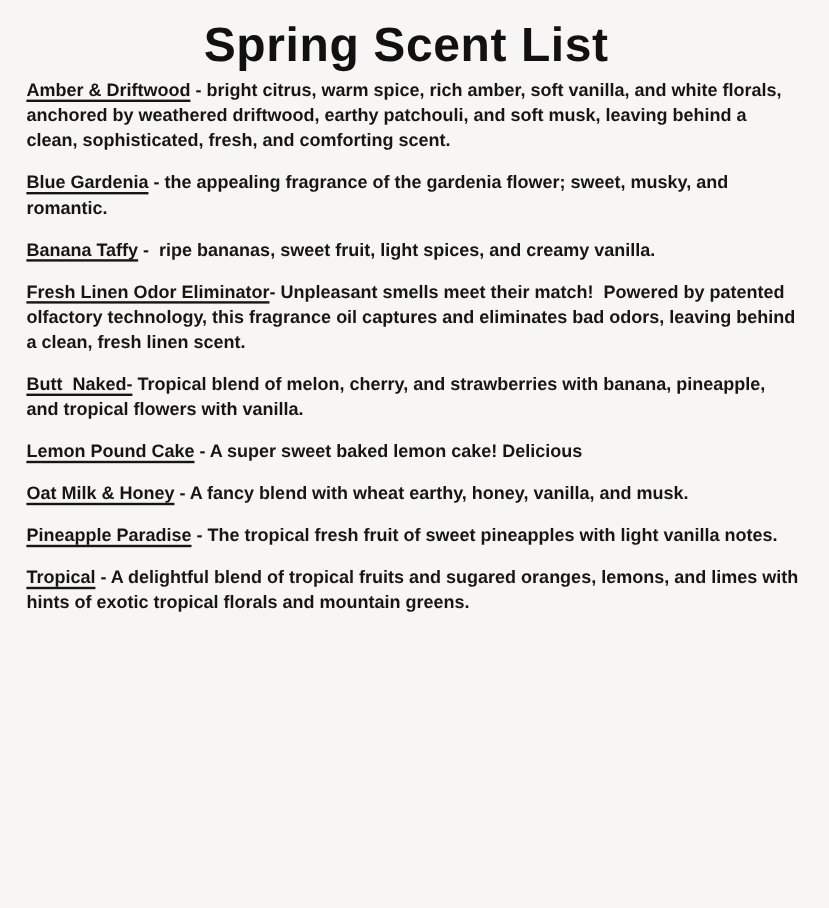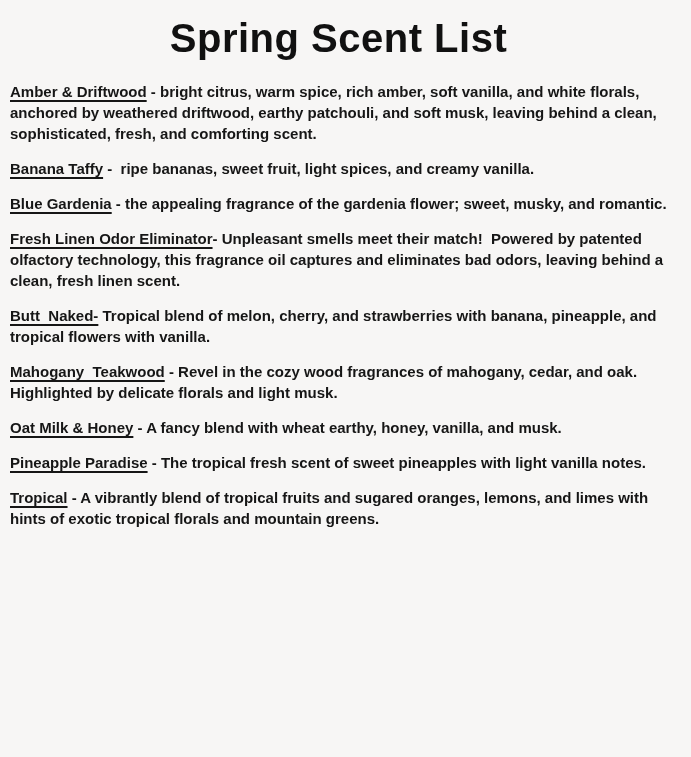--- a/index.html
+++ b/index.html
@@ -11,64 +11,64 @@
   }
   .page {
     width: 691px;
     height: 757px;
     box-sizing: border-box;
     padding: 12px 24px 20px 10px;
     overflow: hidden;
     background: #f7f6f5;
   }
   .doc-title {
-    margin: 4px 0 20px 0;
+    margin: 4px 0 4px 0;
     text-align: center;
     font-size: 40px;
     font-weight: bold;
     letter-spacing: 0.5px;
     color: #111111;
     font-family: "Liberation Sans", sans-serif;
   }
   .scent-list {
     font-size: 15px;
     font-weight: bold;
     line-height: 21px;
   }
   .scent {
-    margin: 0 0 14px 0;
+    margin: 0 0 14px 12px;
     white-space: pre-wrap;
   }
   .scent-name {
     text-decoration: underline;
     text-decoration-thickness: 2px;
     text-underline-offset: 3px;
   }
 </style>
 </head>
 <body>
 
 <div class="page">
   <h1 class="doc-title">Spring Scent List</h1>
 
   <div class="scent-list">
   <p class="scent"><span class="scent-name">Amber &amp; Driftwood</span><span> - </span><span>bright citrus, warm spice, rich amber, soft vanilla, and white florals, anchored by weathered driftwood, earthy patchouli, and soft musk, leaving behind a clean, sophisticated, fresh, and comforting scent.</span></p>
 
+  <p class="scent"><span class="scent-name">Blue Gardenia</span><span> - </span><span>the appealing fragrance of the gardenia flower; sweet, musky, and romantic.</span></p>
+
   <p class="scent"><span class="scent-name">Banana Taffy</span><span> -  </span><span>ripe bananas, sweet fruit, light spices, and creamy vanilla.</span></p>
-
-  <p class="scent"><span class="scent-name">Blue Gardenia</span><span> - </span><span>the appealing fragrance of the gardenia flower; sweet, musky, and romantic.</span></p>
 
   <p class="scent"><span class="scent-name">Fresh Linen Odor Eliminator</span><span>- </span><span>Unpleasant smells meet their match!  Powered by patented olfactory technology, this fragrance oil captures and eliminates bad odors, leaving behind a clean, fresh linen scent.</span></p>
 
   <p class="scent"><span class="scent-name">Butt  Naked-</span><span> </span><span>Tropical blend of melon, cherry, and strawberries with banana, pineapple, and tropical flowers with vanilla.</span></p>
 
+  <p class="scent"><span class="scent-name">Lemon Pound Cake</span><span> - </span><span>A super sweet baked lemon cake! Delicious</span></p>
 
 
-  <p class="scent"><span class="scent-name">Mahogany  Teakwood</span><span> - </span><span>Revel in the cozy wood fragrances of mahogany, cedar, and oak. Highlighted by delicate florals and light musk.</span></p>
 
   <p class="scent"><span class="scent-name">Oat Milk &amp; Honey</span><span> - </span><span>A fancy blend with wheat earthy, honey, vanilla, and musk.</span></p>
 
-  <p class="scent"><span class="scent-name">Pineapple Paradise</span><span> - </span><span>The tropical fresh scent of sweet pineapples with light vanilla notes.</span></p>
+  <p class="scent"><span class="scent-name">Pineapple Paradise</span><span> - </span><span>The tropical fresh fruit of sweet pineapples with light vanilla notes.</span></p>
 
 
-  <p class="scent"><span class="scent-name">Tropical</span><span> - </span><span>A vibrantly blend of tropical fruits and sugared oranges, lemons, and limes with hints of exotic tropical florals and mountain greens.</span></p>
+  <p class="scent"><span class="scent-name">Tropical</span><span> - </span><span>A delightful blend of tropical fruits and sugared oranges, lemons, and limes with hints of exotic tropical florals and mountain greens.</span></p>
 </div>
 </div>
 
 </body></html>

